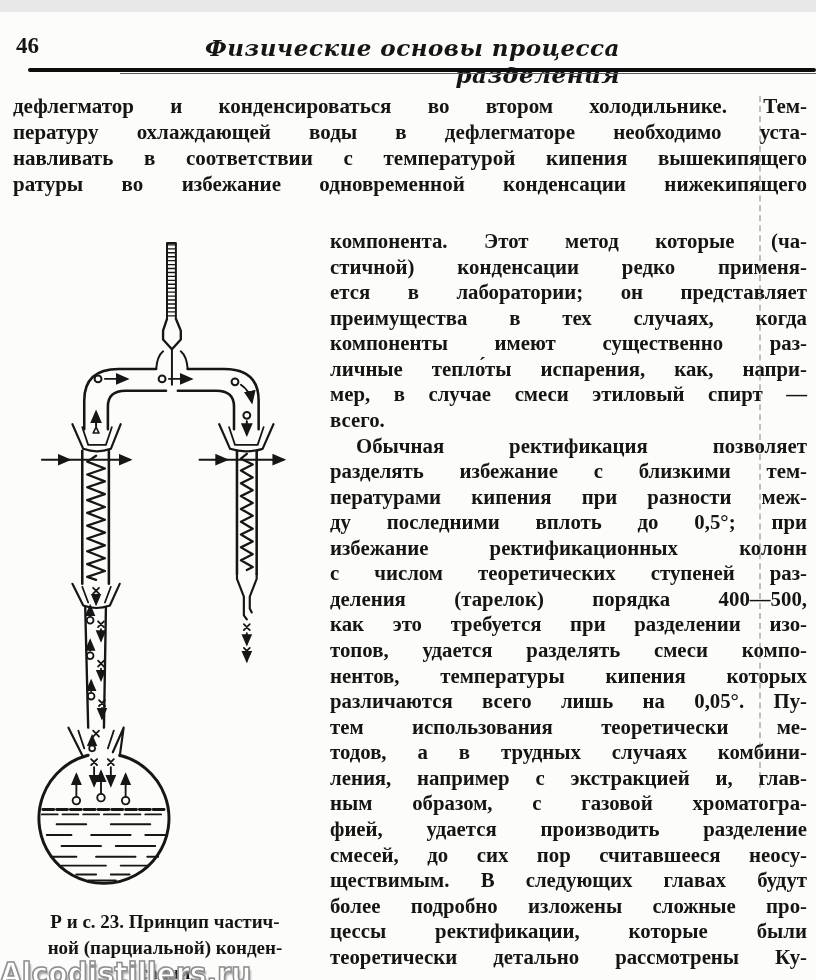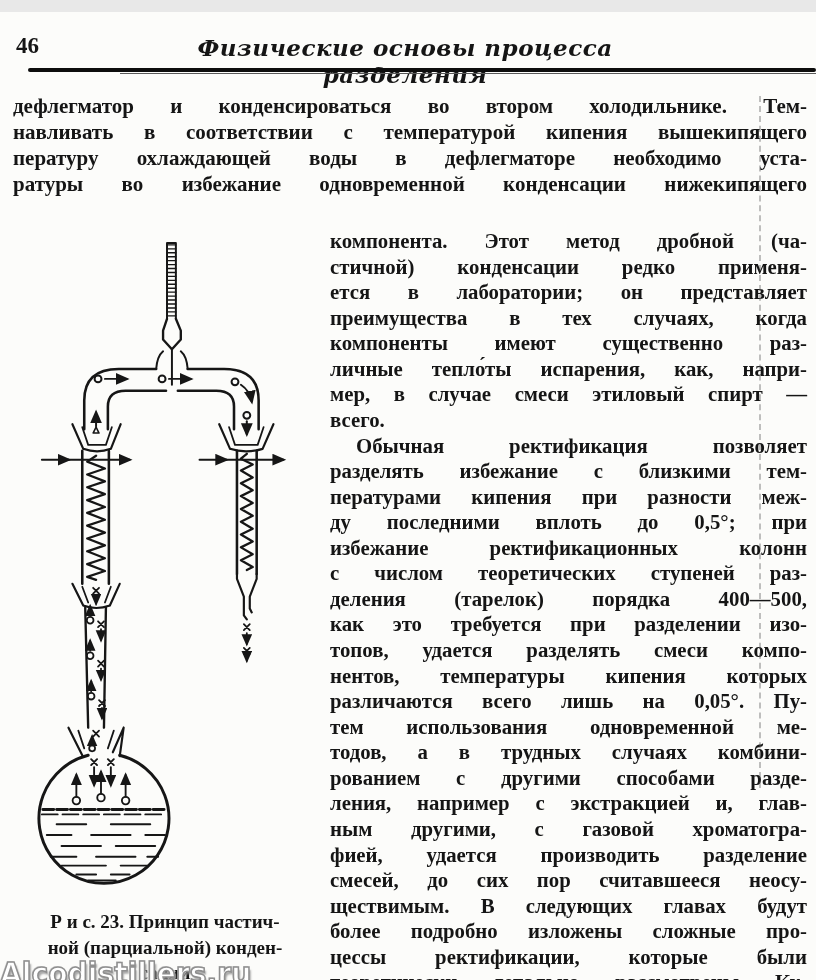--- a/index.html
+++ b/index.html
@@ -4,21 +4,21 @@
 <style>
   html,body{margin:0;padding:0;background:#e8e8e8;}
   .page{
     position:relative;width:816px;height:980px;margin:12px auto;
     background:#fcfcfa;overflow:hidden;
     font-family:"Liberation Serif",serif;color:#151515;
   }
   
   .pagenum{position:absolute;left:16px;top:21px;font-size:23px;font-weight:bold;}
   .htitle{
-    position:absolute;left:190px;top:22px;width:430px;text-align:center;
+    position:absolute;left:190px;top:22px;width:430px;text-align:right;
     font-family:"DejaVu Serif",serif;font-style:italic;font-weight:600;
     font-size:23px;letter-spacing:0.5px;
   }
   .hrule{position:absolute;left:28px;top:56px;width:788px;height:4px;background:#0d0d0d;border-radius:2px;}
   .hrule2{position:absolute;left:120px;top:61px;width:696px;height:1px;background:#5a5a5a;}
   
   .intro{position:absolute;left:13px;top:81px;width:794px;font-size:21px;line-height:26.1px;font-weight:600;}
   .col{position:absolute;left:330px;top:216px;width:477px;font-size:20.8px;line-height:25.56px;font-weight:600;}
   .tline{text-align:justify;text-align-last:justify;white-space:normal;}
   .tline.noj{text-align-last:left;}
@@ -47,50 +47,49 @@
 
 <div class="page">
 
   <span class="pagenum">46</span>
   <span class="htitle">Физические основы процесса разделения</span>
   <div class="hrule"></div>
   <div class="hrule2"></div>
 
   <div class="intro">
       <div class="tline">дефлегматор и конденсироваться во втором холодильнике. Тем-</div>
+      <div class="tline">пературу охлаждающей воды в дефлегматоре необходимо уста-</div>
       <div class="tline">навливать в соответствии с температурой кипения вышекипящего</div>
-      <div class="tline">пературу охлаждающей воды в дефлегматоре необходимо уста-</div>
       <div class="tline">ратуры во избежание одновременной конденсации нижекипящего</div>
     </div>
 
   <div class="col">
-      <div class="tline">компонента. Этот метод дробной (ча-</div>
+      <div class="tline">компонента. Этот метод которые (ча-</div>
       <div class="tline">стичной) конденсации редко применя-</div>
       <div class="tline">ется в лаборатории; он представляет</div>
       <div class="tline">преимущества в тех случаях, когда</div>
       <div class="tline">компоненты имеют существенно раз-</div>
       <div class="tline">личные тепло́ты испарения, как, напри-</div>
       <div class="tline">мер, в случае смеси этиловый спирт —</div>
       <div class="tline noj">всего.</div>
       <div class="tline ind">Обычная ректификация позволяет</div>
       <div class="tline">разделять избежание с близкими тем-</div>
       <div class="tline">пературами кипения при разности меж-</div>
       <div class="tline">ду последними вплоть до 0,5°; при</div>
       <div class="tline">избежание ректификационных колонн</div>
       <div class="tline">с числом теоретических ступеней раз-</div>
       <div class="tline">деления (тарелок) порядка 400—500,</div>
       <div class="tline">как это требуется при разделении изо-</div>
       <div class="tline">топов, удается разделять смеси компо-</div>
       <div class="tline">нентов, температуры кипения которых</div>
       <div class="tline">различаются всего лишь на 0,05°. Пу-</div>
-      <div class="tline">тем использования одновременной ме-</div>
+      <div class="tline">тем использования теоретически ме-</div>
       <div class="tline">тодов, а в трудных случаях комбини-</div>
-      <div class="tline">рованием с другими способами разде-</div>
       <div class="tline">ления, например с экстракцией и, глав-</div>
-      <div class="tline">ным другими, с газовой хроматогра-</div>
+      <div class="tline">ным образом, с газовой хроматогра-</div>
       <div class="tline">фией, удается производить разделение</div>
       <div class="tline">смесей, до сих пор считавшееся неосу-</div>
       <div class="tline">ществимым. В следующих главах будут</div>
       <div class="tline">более подробно изложены сложные про-</div>
       <div class="tline">цессы ректификации, которые были</div>
       <div class="tline">теоретически детально рассмотрены Ку-</div>
     </div>
 
   <div class="figure">
     <svg viewBox="0 0 305 680">

